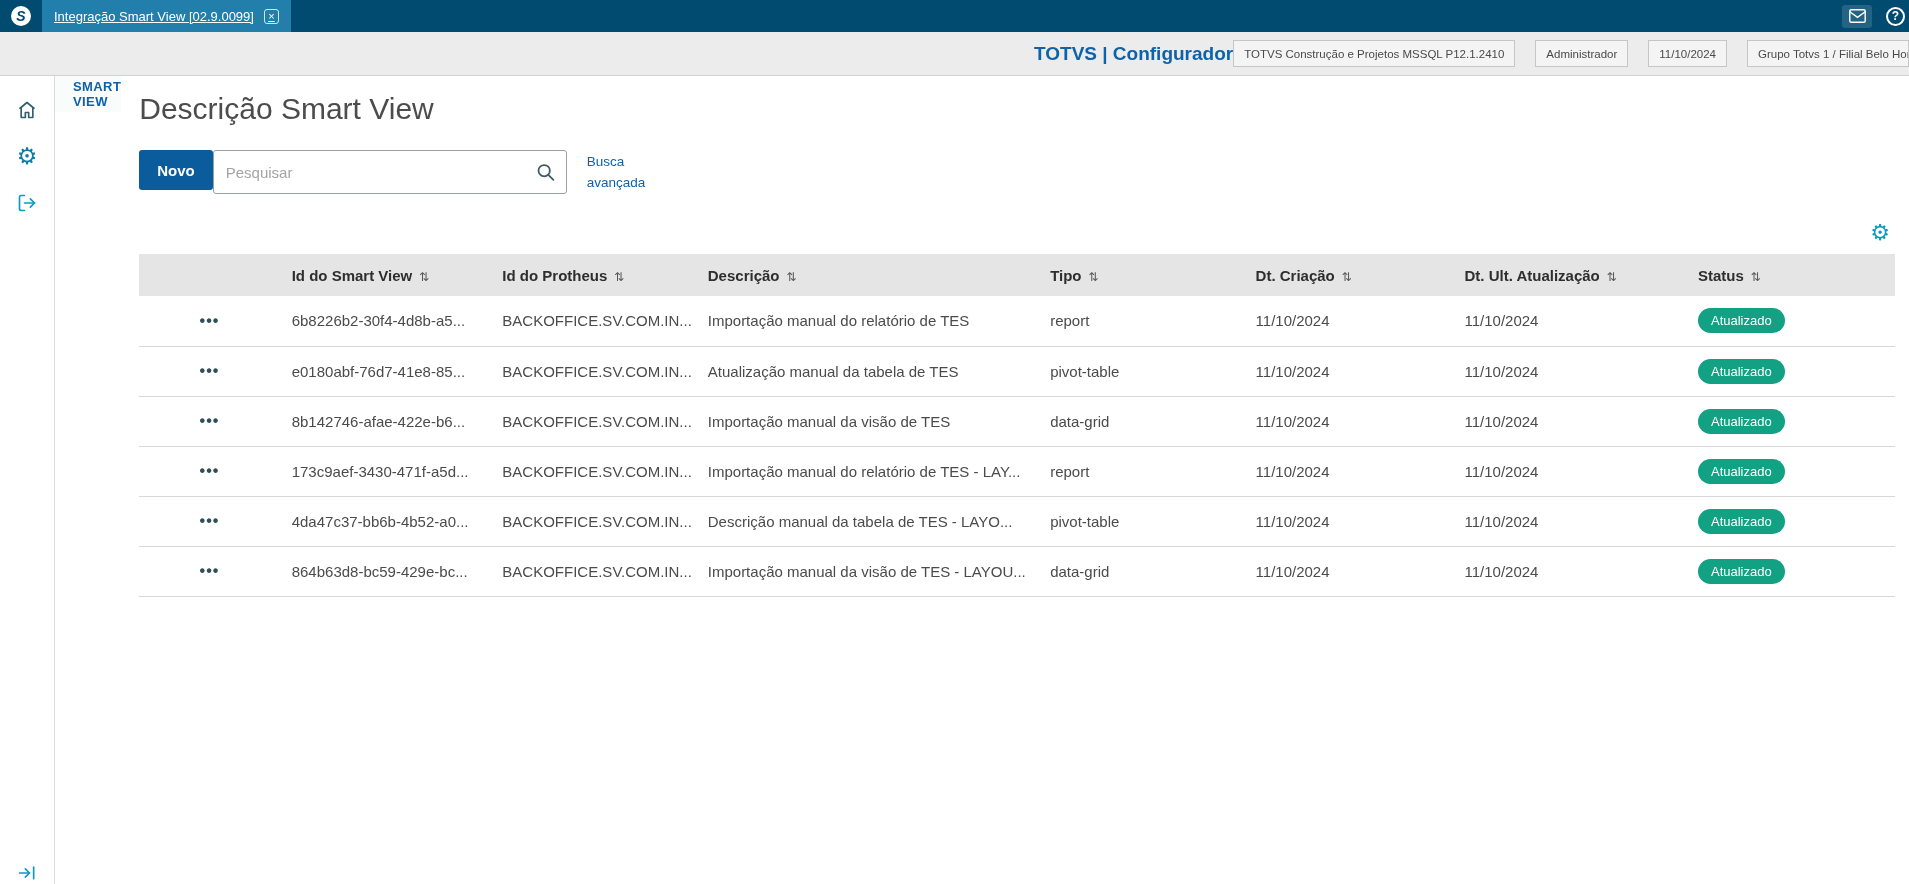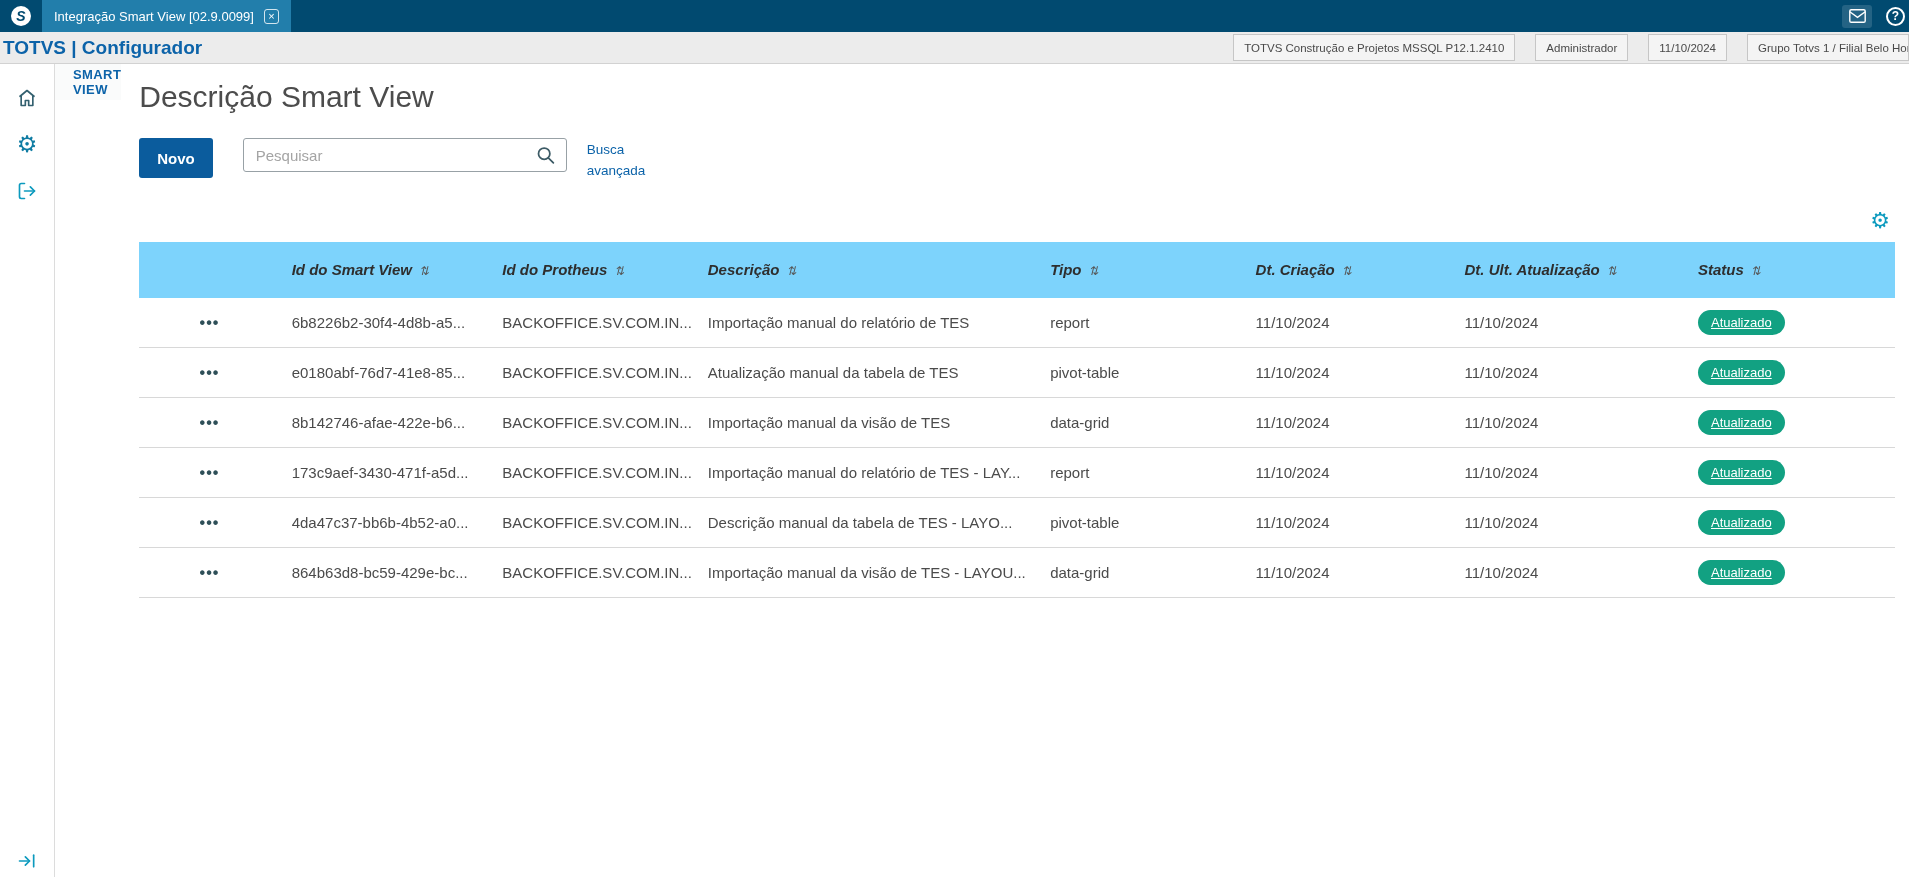--- a/index.html
+++ b/index.html
@@ -15,42 +15,42 @@
     display:flex; align-items:center;
   }
   .logo { width:42px; display:flex; justify-content:center; align-items:center; cursor:pointer; }
   .logo-mark {
     width:20px; height:20px; border-radius:50%; background:#fff;
     color:var(--topbar-bg,#014a70); font-weight:bold; font-size:14px; font-style:italic;
     display:flex; align-items:center; justify-content:center;
   }
   .tab {
     height:100%; background:var(--tab-bg,#227eab); display:flex; align-items:center;
-    gap:10px; padding:0 12px; font-size:13px; cursor:pointer; white-space:nowrap;
+    gap:10px; padding:0 12px; font-size:13px; cursor:pointer; white-space:nowrap;text-decoration:underline;
   }
   .tab-close {
     width:15px; height:15px; border:1px solid rgba(255,255,255,.8); border-radius:3px;
     font-size:11px; line-height:13px; text-align:center; cursor:pointer;
   }
   .topbar-spacer { flex:1; }
   .topbar-btn {
     background:rgba(255,255,255,.14); border:none; border-radius:3px;
     width:30px; height:23px; display:flex; align-items:center; justify-content:center;
     margin-right:14px; cursor:pointer; padding:0;
   }
   .topbar-help { background:none; border:none; margin-right:4px; cursor:pointer; padding:0; }
   .help-circle {
     width:19px; height:19px; border:2px solid #fff; border-radius:50%;
     font-size:12px; font-weight:bold; color:#fff; display:flex; align-items:center; justify-content:center;
   }
 
   
   .appheader {
-    height:32px; background:#ececec; border-bottom:1px solid #d2d2d2;
-    display:flex; align-items:center; justify-content:space-between;
+    height:44px; background:#ececec; border-bottom:1px solid #d2d2d2;
+    display:flex; align-items:center; justify-content:flex-end;
   }
   .brand { font-size:19px; font-weight:bold; color:var(--brand-blue,#0c63a9); padding-left:3px; white-space:nowrap; }
   .env-boxes { display:flex; gap:20px; height:27px; overflow:hidden; }
   .env-box {
     border:1px solid #c6c6c6; background:#f4f4f4; display:flex; align-items:center;
     padding:0 10px; font-size:11.5px; color:#4a4a4a; white-space:nowrap;
   }
   .env-box-last { max-width:162px; overflow:hidden; }
 
   
@@ -73,38 +73,38 @@
   .breadcrumb span { cursor:pointer; }
   .page { padding:0 14px 0 18px; }
   .title { font-size:30px; font-weight:400; color:#4c4c4c; margin:16px 0 0 0; }
 
   .toolbar { display:flex; align-items:flex-start; justify-content:flex-start; margin-top:24px; }
   .btn-primary {
     background:var(--button-blue,#0b5c9d); color:#fff; border:none; border-radius:3px;
     height:40px; padding:0 18px; font-size:15px; font-weight:bold; cursor:pointer;
   }
   .toolbar-right { display:flex; gap:20px; }
-  .searchbox { position:relative; width:354px; height:34px;padding-left:30px; }
+  .searchbox { position:relative; width:354px; height:44px; }
   .searchbox input {
     width:100%; height:100%; border:1px solid #98a1a6; border-radius:3px;
     padding:0 46px 0 12px; font-size:15px; color:#333; outline:none;
   }
   .searchbox input::placeholder { color:#a4a4a4; }
   .search-icon { position:absolute; right:11px; top:50%; transform:translateY(-50%); cursor:pointer; display:flex; }
   .adv-link {
     display:block; color:var(--brand-blue,#0c63a9); font-size:13.5px; width:64px;
     line-height:1.55; cursor:pointer; margin-top:2px; text-decoration:none;
   }
 
   .gear-row { display:flex; justify-content:flex-end; margin-top:28px; padding-right:5px; }
   .table-gear { color:var(--teal,#0c9abe); font-size:22px; line-height:1; cursor:pointer; }
 
   
   .grid { width:100%; border-collapse:collapse; margin-top:10px; table-layout:fixed; }
-  .grid thead tr { background:#7dd3fc; height:56px;font-style:italic; }
+  .grid thead tr { background:#e5e5e5; height:42px; }
   .grid th {
     text-align:left; font-size:15px; color:#2e2e2e; font-weight:bold;
     padding:0 12px; white-space:nowrap; overflow:hidden;
   }
   .grid th .sort { color:#555; font-size:12px; margin-left:7px; font-weight:normal; cursor:pointer; }
   .grid th:nth-child(1){ width:8%; }
   .grid th:nth-child(2){ width:12%; }
   .grid th:nth-child(3){ width:11.7%; }
   .grid th:nth-child(4){ width:19.5%; }
   .grid th:nth-child(5){ width:11.7%; }
@@ -114,21 +114,21 @@
     height:50px; border-bottom:1px solid #d8d8d8; font-size:15px; color:#4b4b4b;
     padding:0 12px; white-space:nowrap; overflow:hidden;
   }
   .c-actions { text-align:center; }
   .kebab {
     background:none; border:none; color:#2e4f58; font-size:16px; font-weight:bold;
     letter-spacing:1px; cursor:pointer; padding:2px 6px;
   }
   .badge {
     background:var(--success,#12a182); color:#fff; font-size:13px;
-    padding:5px 13px; border-radius:13px; display:inline-block;text-decoration:underline;
+    padding:5px 13px; border-radius:13px; display:inline-block;
   }
 </style>
 </head>
 <body>
 
 <div class="topbar">
   <div class="logo">
     <span class="logo-mark">S</span>
   </div>
   <div class="tab">

